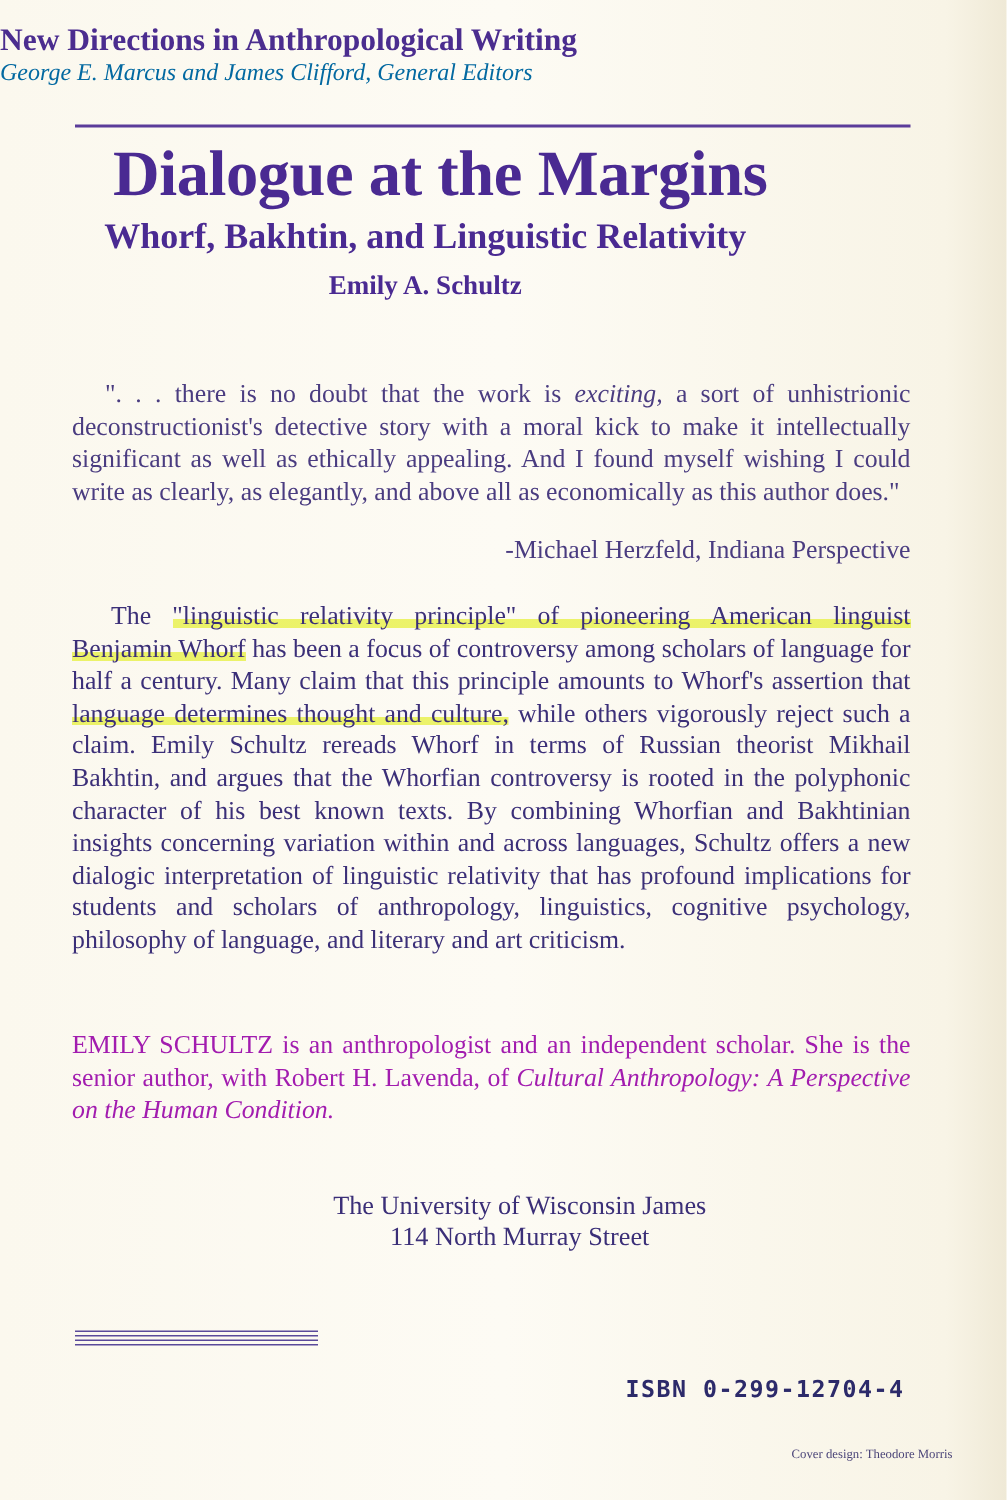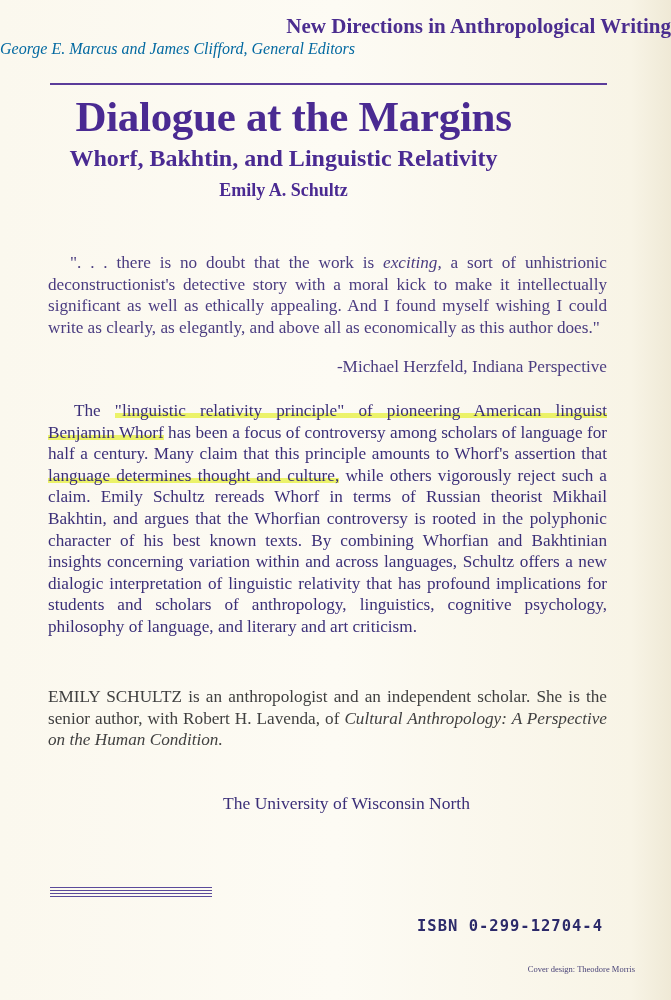--- a/index.html
+++ b/index.html
@@ -5,21 +5,21 @@
     html, body { margin: 0; padding: 0; }
     body {
       width: 671px; height: 1000px; overflow: hidden;
       background: linear-gradient(90deg, #fbf8ee 0%, #fdfbf4 50%, #f8f4e6 94%, #efe9d6 100%);
       font-family: "Liberation Serif", "DejaVu Serif", serif;
       color: #3a2a6e;
       position: relative;
     }
     .series-title {
       position: absolute; left: 0; width: 671px; top: 14px;
-      text-align: right; font-weight: bold; font-size: 21px; color: #4b2d8f;
+      text-align: left; font-weight: bold; font-size: 21px; color: #4b2d8f;
     }
     .series-editors {
       position: absolute; left: 0; width: 671px; top: 40px;
       text-align: left; font-style: italic; font-size: 16px; color: #0369a1;
     }
     .rule-top {
       position: absolute; left: 50px; width: 557px; top: 83px; height: 2px; background: #5b3c9a;
     }
     .book-title {
       position: absolute; left: 0; width: 587px; top: 92px;
@@ -45,21 +45,21 @@
     .desc {
       position: absolute; left: 48px; width: 559px; top: 400px;
       font-size: 17.2px; line-height: 21.6px; text-align: justify; color: #3b2f78;
       text-indent: 26px;
     }
     .hl {
       background: linear-gradient(180deg, transparent 62%, rgba(230, 240, 60, 0.75) 62%, rgba(230, 240, 60, 0.75) 92%, transparent 92%);
     }
     .bio {
       position: absolute; left: 48px; width: 559px; top: 686px;
-      font-size: 17.2px; line-height: 21.5px; text-align: justify; color: #404040;
+      font-size: 17.2px; line-height: 21.5px; text-align: justify; color: #a21caf;
     }
     .bio i { font-style: italic; }
     .press {
       position: absolute; left: 0; width: 671px; top: 793px;
       text-align: center; font-size: 17.5px; line-height: 21px; color: #3b2f78;
     }
     .press div { margin-left: 22px; }
     .edition-box {
       position: absolute; left: 50px; width: 162px; top: 887px;
     }
@@ -89,21 +89,22 @@
 <div class="book-author">Emily A. Schultz</div>
 
 <div class="quote"><span>". . . there is no doubt that the work is </span><i>exciting,</i><span> a sort of unhistrionic deconstructionist's detective story with a moral kick to make it intellectually significant as well as ethically appealing. And I found myself wishing I could write as clearly, as elegantly, and above all as economically as this author does."</span></div>
 <div class="quote-attr">-Michael Herzfeld, Indiana Perspective</div>
 
 <div class="desc"><span>The </span><span class="hl">"linguistic relativity principle" of pioneering American linguist Benjamin Whorf</span><span> has been a focus of controversy among scholars of language for half a century. Many claim that this principle amounts to Whorf's assertion that </span><span class="hl">language determines thought and culture,</span><span> while others vigorously reject such a claim. Emily Schultz rereads Whorf in terms of Russian theorist Mikhail Bakhtin, and argues that the Whorfian controversy is rooted in the polyphonic character of his best known texts. By combining Whorfian and Bakhtinian insights concerning variation within and across languages, Schultz offers a new dialogic interpretation of linguistic relativity that has profound implications for students and scholars of anthropology, linguistics, cognitive psychology, philosophy of language, and literary and art criticism.</span></div>
 
 <div class="bio"><span>EMILY SCHULTZ is an anthropologist and an independent scholar. She is the senior author, with Robert H. Lavenda, of </span><i>Cultural Anthropology: A Perspective on the Human Condition.</i></div>
 
 <div class="press">
-  <div>The University of Wisconsin North</div>
+  <div>The University of Wisconsin James</div>
+  <div>114 North Murray Street</div>
 </div>
 
 <div class="edition-box">
   <div class="double-rule"></div>
   <div class="double-rule"></div>
   <div class="double-rule"></div>
   <div class="double-rule"></div>
 </div>
 
 <div class="isbn">ISBN 0-299-12704-4</div>

